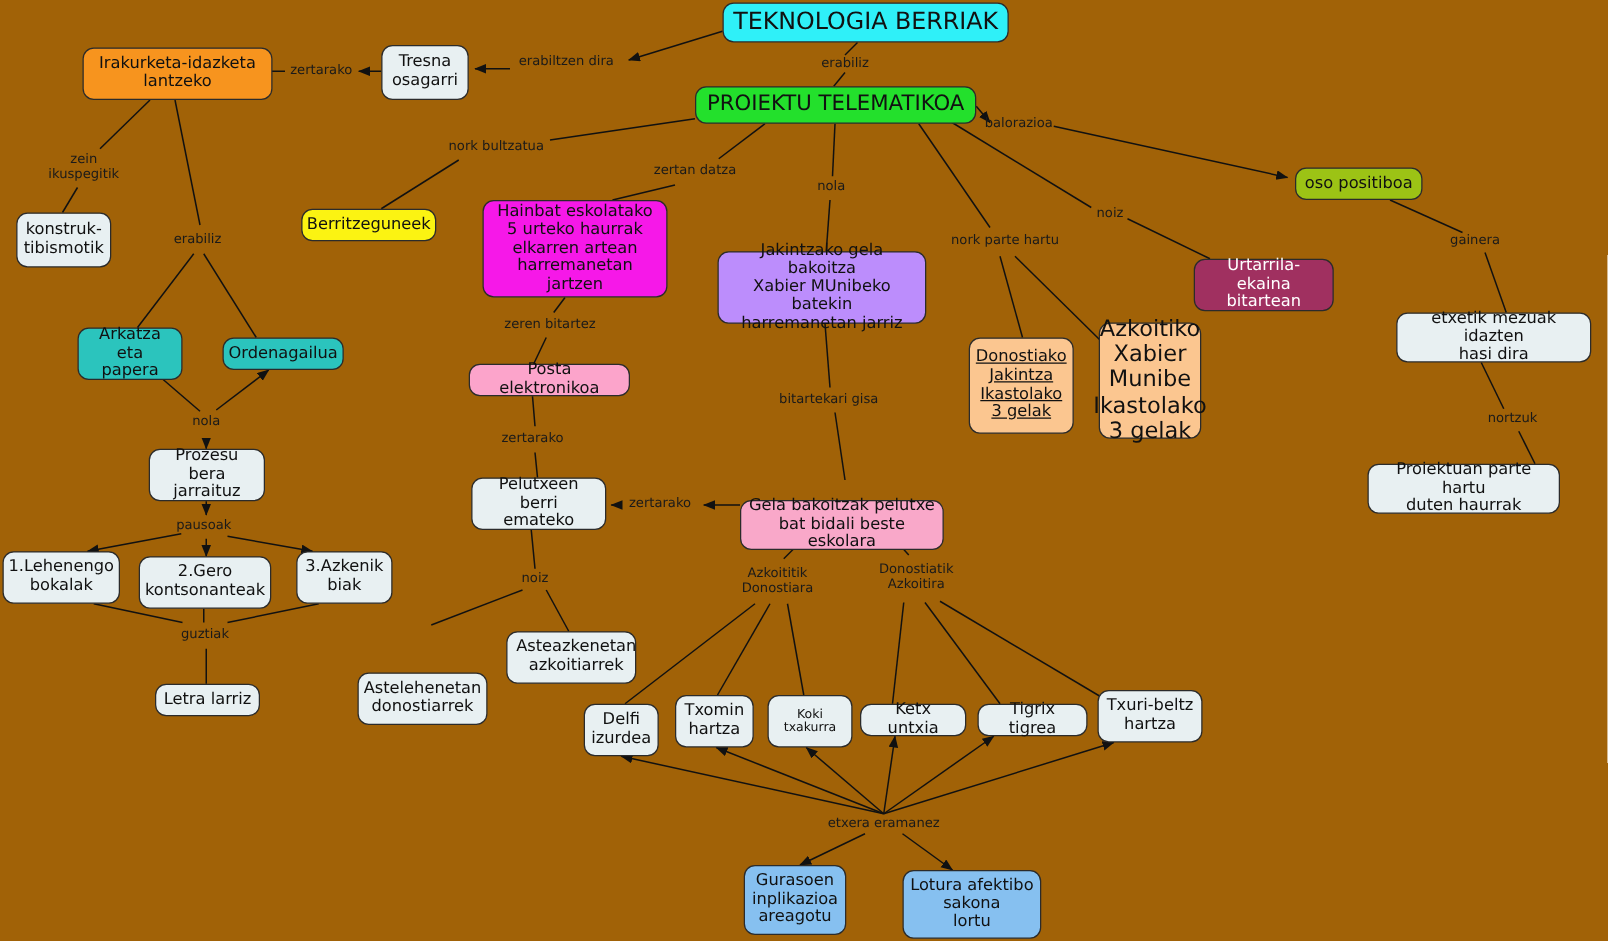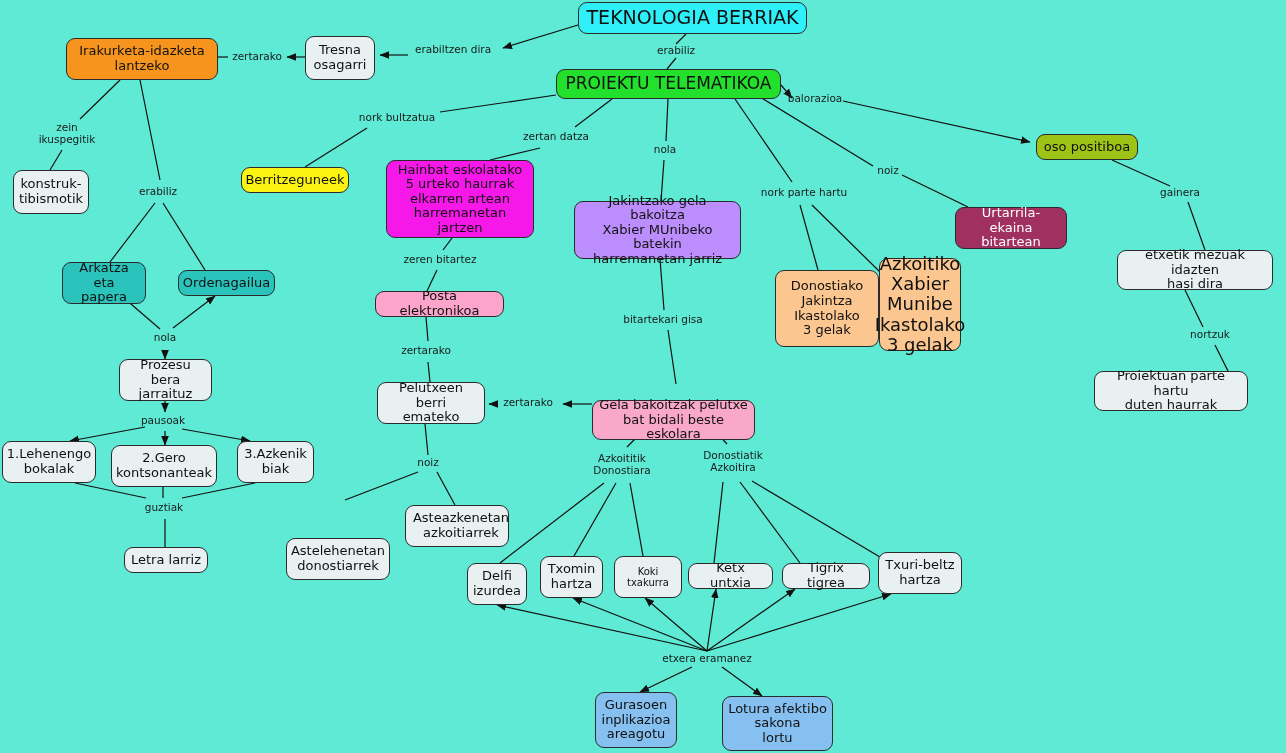--- a/index.html
+++ b/index.html
@@ -1,19 +1,19 @@
 <!DOCTYPE html>
 <html><head>
 <meta charset="utf-8">
 <style>
   html,body{margin:0;padding:0;background:#ffffff;}
   #canvas{
     position:relative;
     width:1286px;height:753px;
-    background:#5eead4;
+    background:#a16207;
     font-family:"DejaVu Sans","Liberation Sans",sans-serif;
     overflow:hidden;
   }
   #edges{position:absolute;left:0;top:0;width:1286px;height:753px;}
   .node{
     position:absolute;
     box-sizing:border-box;
     border:1.3px solid #2b2b2b;
     border-radius:9px;
     display:flex;
@@ -131,21 +131,21 @@
       <div class="node" style="left: 386px; top: 160px; width: 148px; height: 78px; background: rgb(246, 24, 232); font-size: 13px;">Hainbat eskolatako
 5 urteko haurrak
 elkarren artean
 harremanetan jartzen</div>
       <div class="node" style="left: 574px; top: 201px; width: 167px; height: 58px; background: rgb(188, 141, 252); font-size: 13px;">Jakintzako gela bakoitza
 Xabier MUnibeko batekin
 harremanetan jarriz</div>
       <div class="node" style="left: 1036px; top: 134px; width: 102px; height: 26px; background: rgb(156, 195, 21); font-size: 13px;">oso positiboa</div>
       <div class="node" style="left: 955px; top: 207px; width: 112px; height: 42px; background: rgb(160, 48, 96); font-size: 13px; color: rgb(255, 255, 255);">Urtarrila-ekaina
 bitartean</div>
-      <div class="node" style="left: 775px; top: 270px; width: 104px; height: 77px; background: rgb(251, 198, 144); font-size: 13px;">Donostiako
+      <div class="node" style="left: 775px; top: 270px; width: 84px; height: 77px; background: rgb(251, 198, 144); font-size: 13px; text-decoration: underline;">Donostiako
 Jakintza
 Ikastolako
 3 gelak</div>
       <div class="node" style="left: 879px; top: 258px; width: 82px; height: 93px; background: rgb(251, 198, 144); font-size: 18px;">Azkoitiko
 Xabier
 Munibe
 Ikastolako
 3 gelak</div>
       <div class="node" style="left: 1117px; top: 250px; width: 156px; height: 40px; background: rgb(232, 240, 242); font-size: 13px;">etxetik mezuak idazten
 hasi dira</div>

